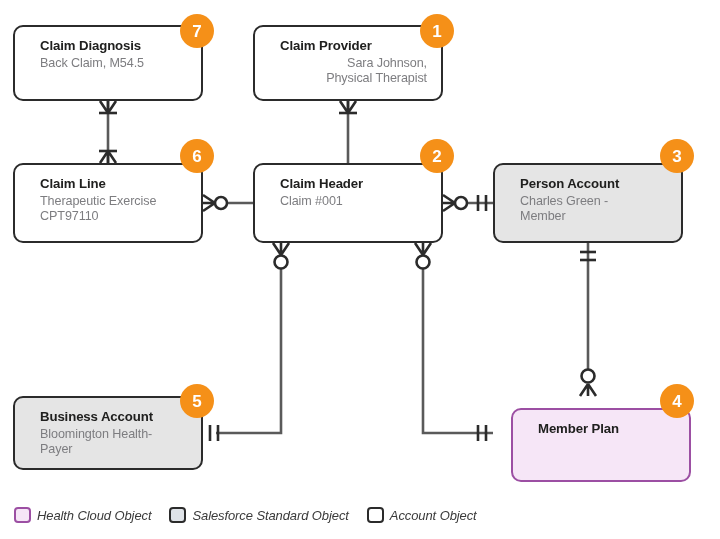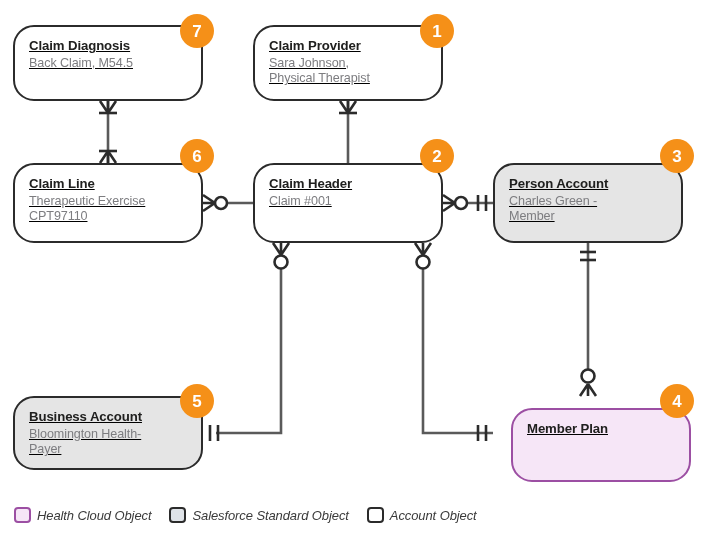--- a/index.html
+++ b/index.html
@@ -15,26 +15,25 @@
     background:#ffffff;
   }
   
   #wires{position:absolute;left:0;top:0;width:720px;height:539px;z-index:1;}
 
   
   .node{
     position:absolute;
     box-sizing:border-box;
     border:2.5px solid #2b2b2b;
-    border-radius:21px;
+    border-radius:10px;
     background:#ffffff;
     z-index:3;
-    padding:11px 14px 8px 14px;
+    padding:11px 14px 8px 25px;
     overflow:visible;
-    text-decoration:underline;
   }
   .node.standard{
     background:#e5e5e5;
     border-color:#2b2b2b;
   }
   .node.healthcloud{
     background:#f6e6f7;
     border-color:#9c4fa3;
   }
   .node .title{
@@ -182,21 +181,21 @@
   </svg>
 
   <div class="node" style="left:13px;top:25px;width:190px;height:76px;">
     <div class="title">Claim Diagnosis</div>
     <div class="subtitle" style="white-space: pre-line;">Back Claim, M54.5</div>
   </div>
   <div class="badge" style="left:180px;top:14px;">7</div>
 
   <div class="node" style="left:253px;top:25px;width:190px;height:76px;">
     <div class="title">Claim Provider</div>
-    <div class="subtitle" style="white-space: pre-line;">Sara Johnson,
+    <div class="subtitle" style="white-space: pre-line; text-align: right;">Sara Johnson,
 Physical Therapist</div>
   </div>
   <div class="badge" style="left:420px;top:14px;">1</div>
 
   <div class="node" style="left:13px;top:163px;width:190px;height:80px;">
     <div class="title">Claim Line</div>
     <div class="subtitle" style="white-space: pre-line;">Therapeutic Exercise
 CPT97110</div>
   </div>
   <div class="badge" style="left:180px;top:139px;">6</div>

